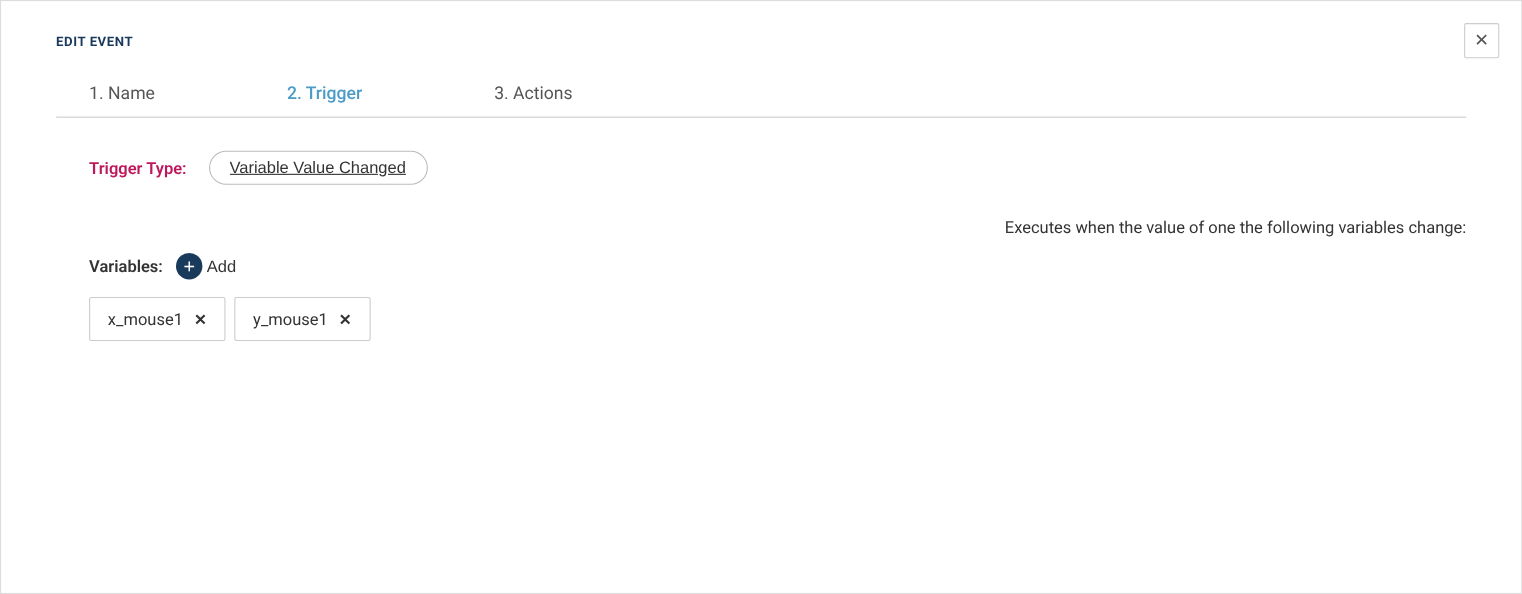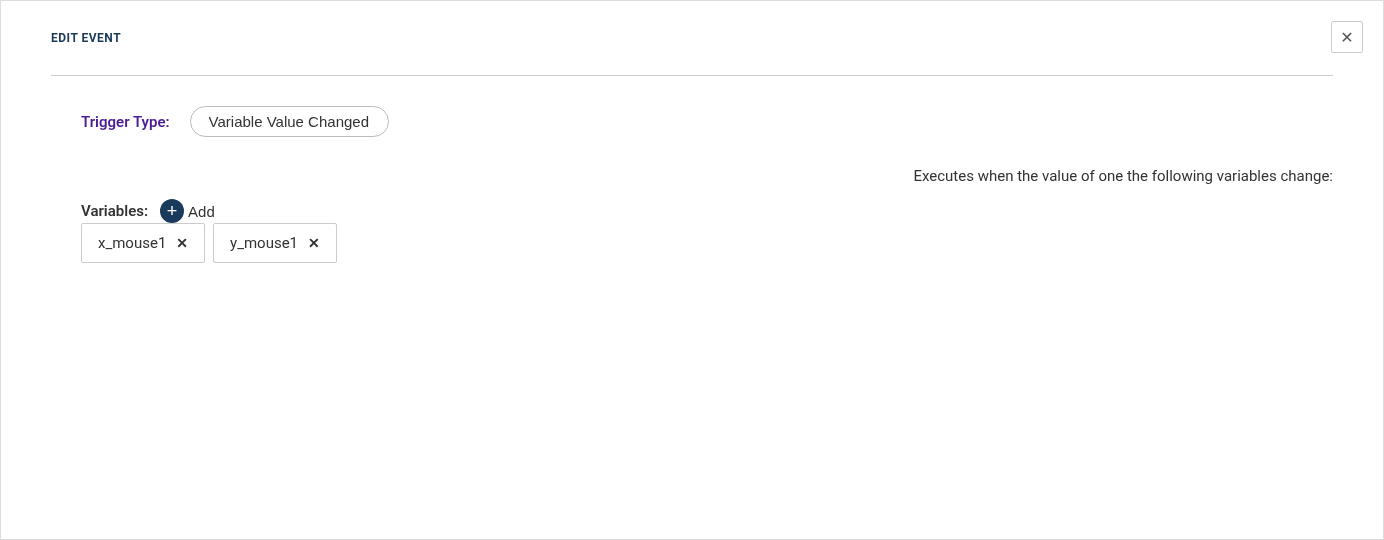--- a/index.html
+++ b/index.html
@@ -90,46 +90,48 @@
     .trigger-type-row {
       display: flex;
       align-items: center;
       margin-bottom: 30px;
       gap: 20px;
     }
 
     .trigger-type-label {
       font-size: 15px;
       font-weight: 600;
-      color: #4c1d95;
+      color: #be185d;
     }
 
     .trigger-type-select {
       border: 1px solid #bbb;
       border-radius: 20px;
       padding: 6px 18px;
       font-size: 15px;
       color: #333;
       background: #fff;
       cursor: pointer;
       outline: none;
       appearance: none;
+      text-decoration: underline;
       -webkit-appearance: none;
     }
 
     .description-text {
       font-size: 15px;
       color: #333;
       margin-bottom: 14px;
       text-align: right;
     }
 
     .variables-row {
       display: flex;
       align-items: center;
+      margin-bottom: 16px;
       gap: 8px;
     }
 
     .variables-label {
       font-size: 15px;
       font-weight: 600;
       color: #333;
       margin-right: 4px;
     }
 
@@ -194,20 +196,25 @@
   </style>
 </head>
 <body>
 
 <div class="modal">
 
   <div class="modal-title">EDIT EVENT</div>
 
   <button class="close-button">✕</button>
 
+  <nav class="steps-nav">
+    <span class="step-item inactive">1. Name</span>
+    <span class="step-item active">2. Trigger</span>
+    <span class="step-item inactive">3. Actions</span>
+  </nav>
 
   <hr class="divider">
 
   <div class="form-section">
 
     <div class="trigger-type-row">
       <span class="trigger-type-label">Trigger Type:</span>
       <select class="trigger-type-select">
         <option>Variable Value Changed</option>
       </select>

